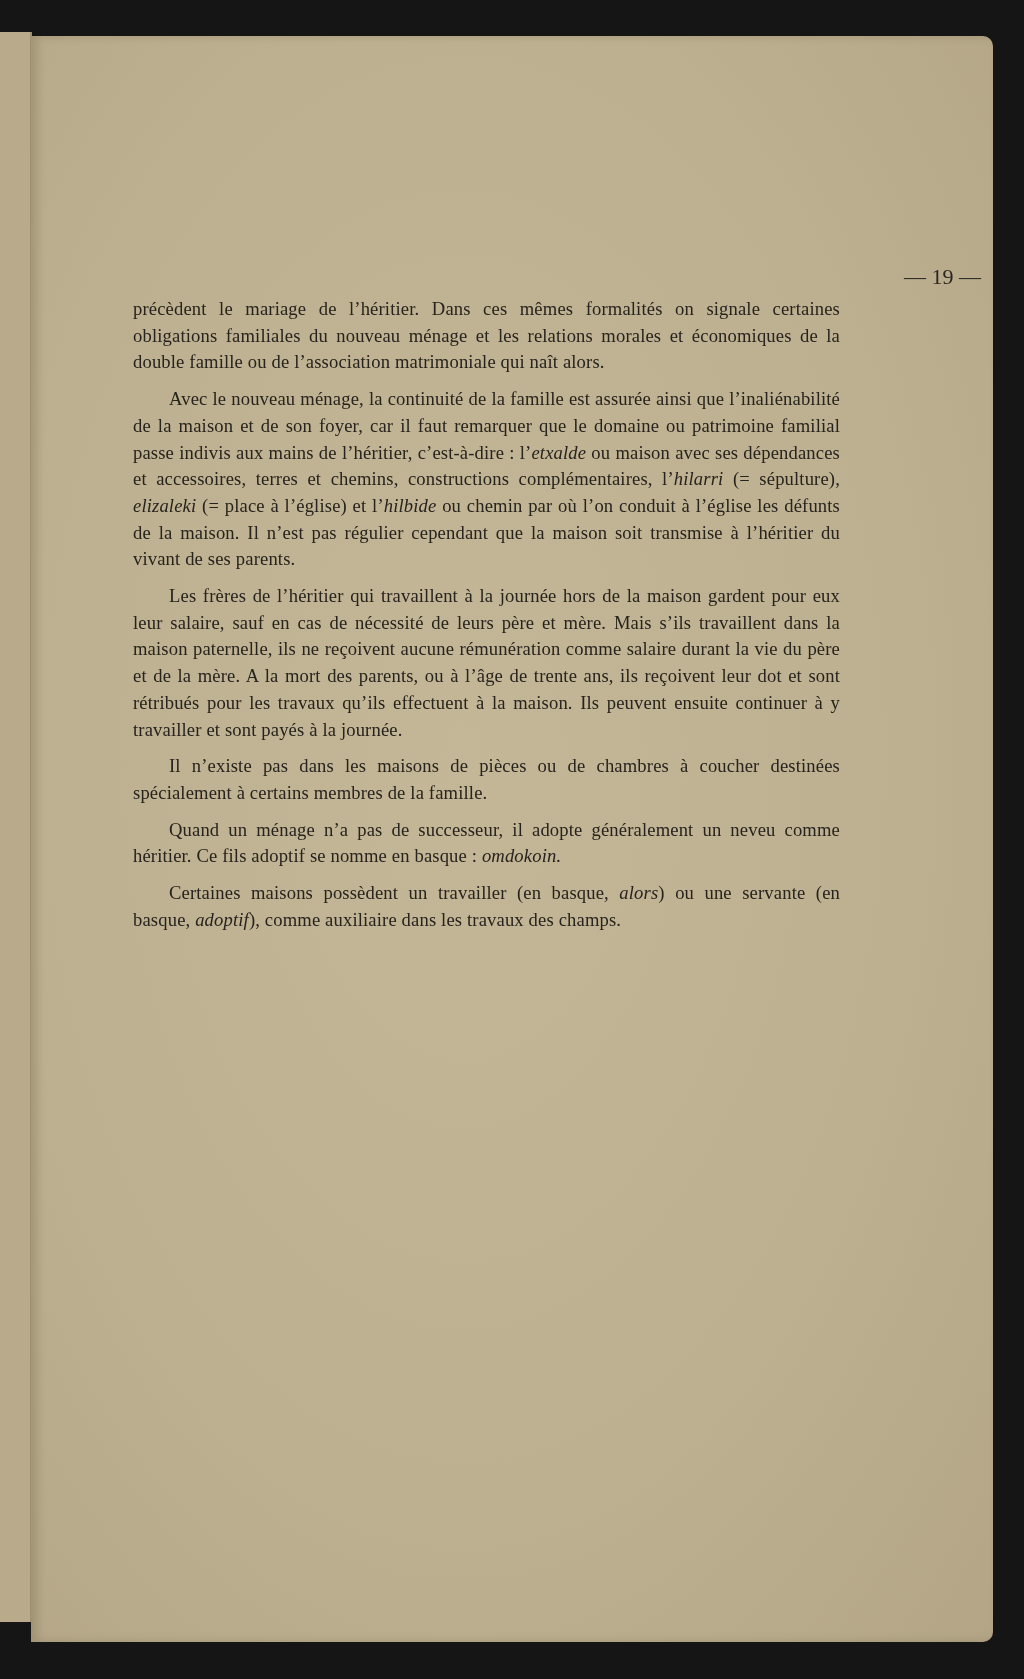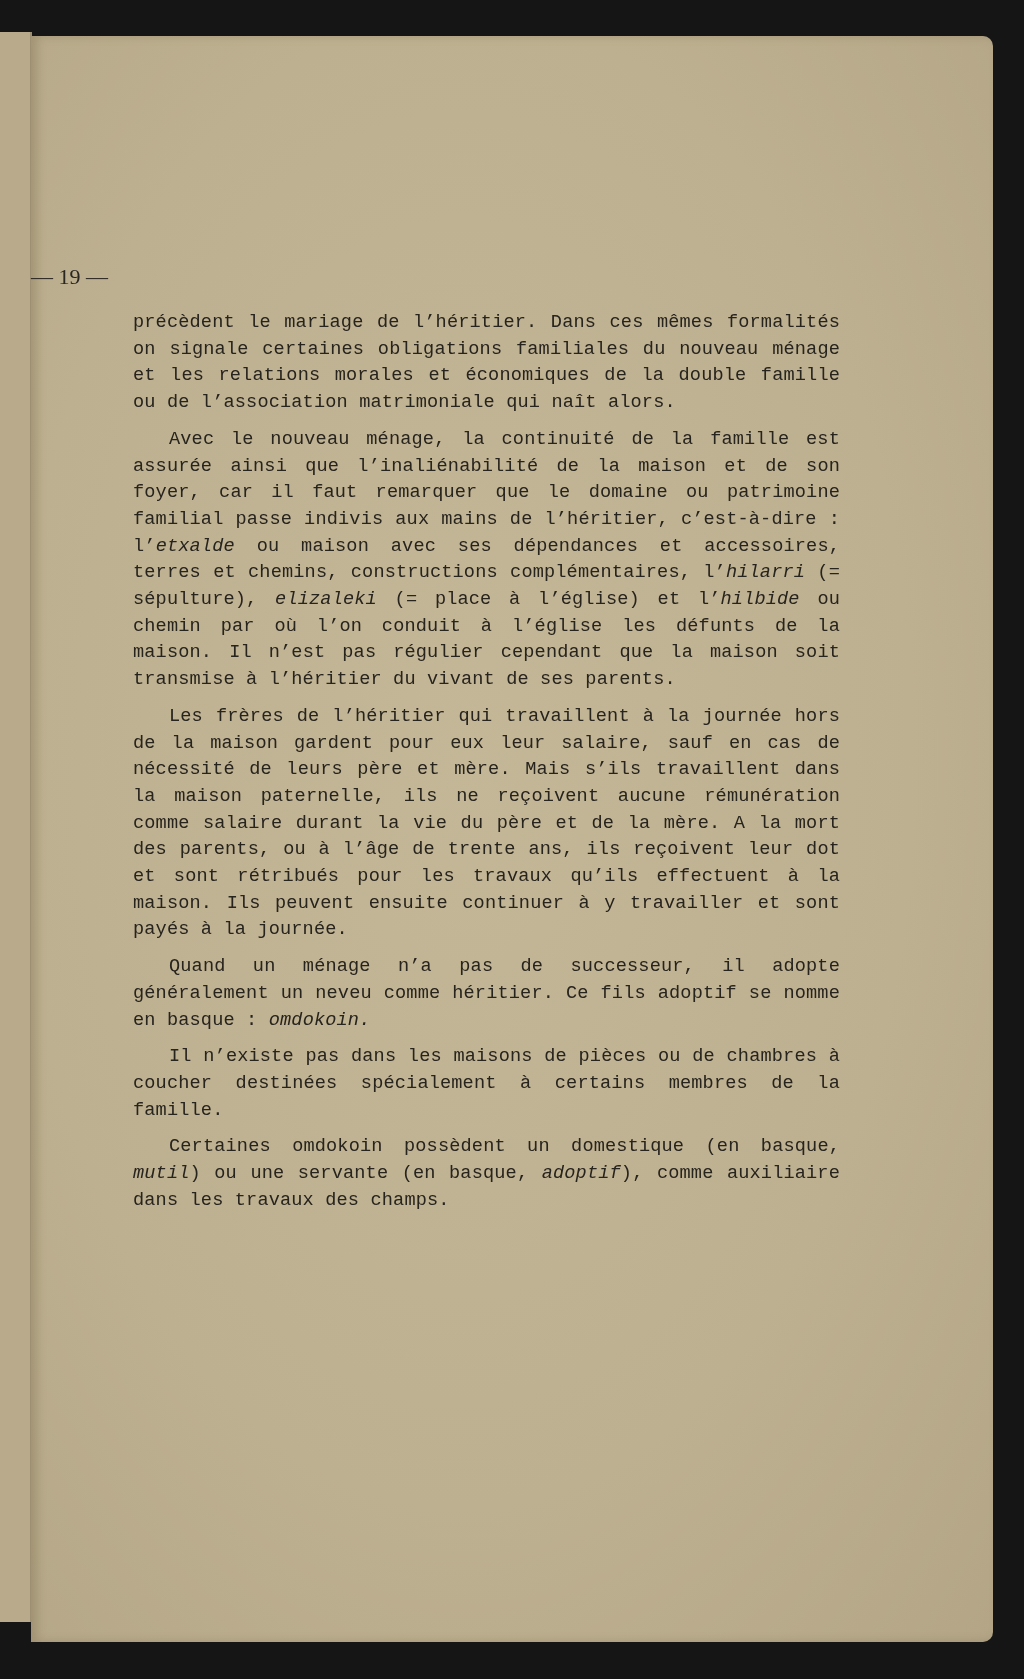--- a/index.html
+++ b/index.html
@@ -34,31 +34,32 @@
       background: radial-gradient(ellipse at 45% 45%, #c4b797 0%, #bdb090 60%, #b3a586 100%);
       border-top-right-radius: 10px;
       border-bottom-right-radius: 10px;
       box-shadow: inset 6px 0 10px rgba(120,105,75,0.35);
     }
     .page-number {
       position: absolute;
       top: 228px;
       left: 0;
       width: 932px;
-      text-align: left;
+      text-align: right;
       font-family: "Liberation Serif", serif;
       font-size: 22px;
       color: #2a2620;
+      padding-left: 18px;
     }
     .text-block {
       position: absolute;
       left: 102px;
-      top: 274px;
+      top: 260px;
       width: 707px;
-      font-family: Liberation Mono, monospace;
+      font-family: Liberation Serif, serif;
       font-size: 18.6px;
       line-height: 26.7px;
       color: #27231d;
       text-align: justify;
       letter-spacing: 0.15px;
     }
     .para {
       margin: 0 0 10px 0;
       text-indent: 36px;
     }
@@ -69,18 +70,18 @@
 <body>
 
 <div class="scan">
   <div class="prev-page"></div>
   <div class="page">
     <div class="page-number">— 19 —</div>
     <div class="text-block" id="text-block">
       <p class="para first"><span>précèdent le mariage de l’héritier. Dans ces mêmes formalités on signale certaines obligations familiales du nouveau ménage et les relations morales et économiques de la double famille ou de l’association matrimoniale qui naît alors.</span></p>
       <p class="para"><span>Avec le nouveau ménage, la continuité de la famille est assurée ainsi que l’inaliénabilité de la maison et de son foyer, car il faut remarquer que le domaine ou patrimoine familial passe indivis aux mains de l’héritier, c’est-à-dire : l’</span><span class="it">etxalde</span><span> ou maison avec ses dépendances et accessoires, terres et chemins, constructions complémentaires, l’</span><span class="it">hilarri</span><span> (= sépulture), </span><span class="it">elizaleki</span><span> (= place à l’église) et l’</span><span class="it">hilbide</span><span> ou chemin par où l’on conduit à l’église les défunts de la maison. Il n’est pas régulier cependant que la maison soit transmise à l’héritier du vivant de ses parents.</span></p>
       <p class="para"><span>Les frères de l’héritier qui travaillent à la journée hors de la maison gardent pour eux leur salaire, sauf en cas de nécessité de leurs père et mère. Mais s’ils travaillent dans la maison paternelle, ils ne reçoivent aucune rémunération comme salaire durant la vie du père et de la mère. A la mort des parents, ou à l’âge de trente ans, ils reçoivent leur dot et sont rétribués pour les travaux qu’ils effectuent à la maison. Ils peuvent ensuite continuer à y travailler et sont payés à la journée.</span></p>
+      <p class="para"><span>Il n’existe pas dans les maisons de pièces ou de chambres à coucher destinées spécialement à certains membres de la famille.</span></p>
       <p class="para"><span>Quand un ménage n’a pas de successeur, il adopte généralement un neveu comme héritier. Ce fils adoptif se nomme en basque : </span><span class="it">omdokoin.</span></p>
-      <p class="para"><span>Il n’existe pas dans les maisons de pièces ou de chambres à coucher destinées spécialement à certains membres de la famille.</span></p>
-      <p class="para"><span>Certaines omdokoin possèdent un domestique (en basque, </span><span class="it">mutil</span><span>) ou une servante (en basque, </span><span class="it">adoptif</span><span>), comme auxiliaire dans les travaux des champs.</span></p>
+      <p class="para"><span>Certaines maisons possèdent un travailler (en basque, </span><span class="it">alors</span><span>) ou une servante (en basque, </span><span class="it">adoptif</span><span>), comme auxiliaire dans les travaux des champs.</span></p>
     </div>
   </div>
 </div>
 
 </body></html>

